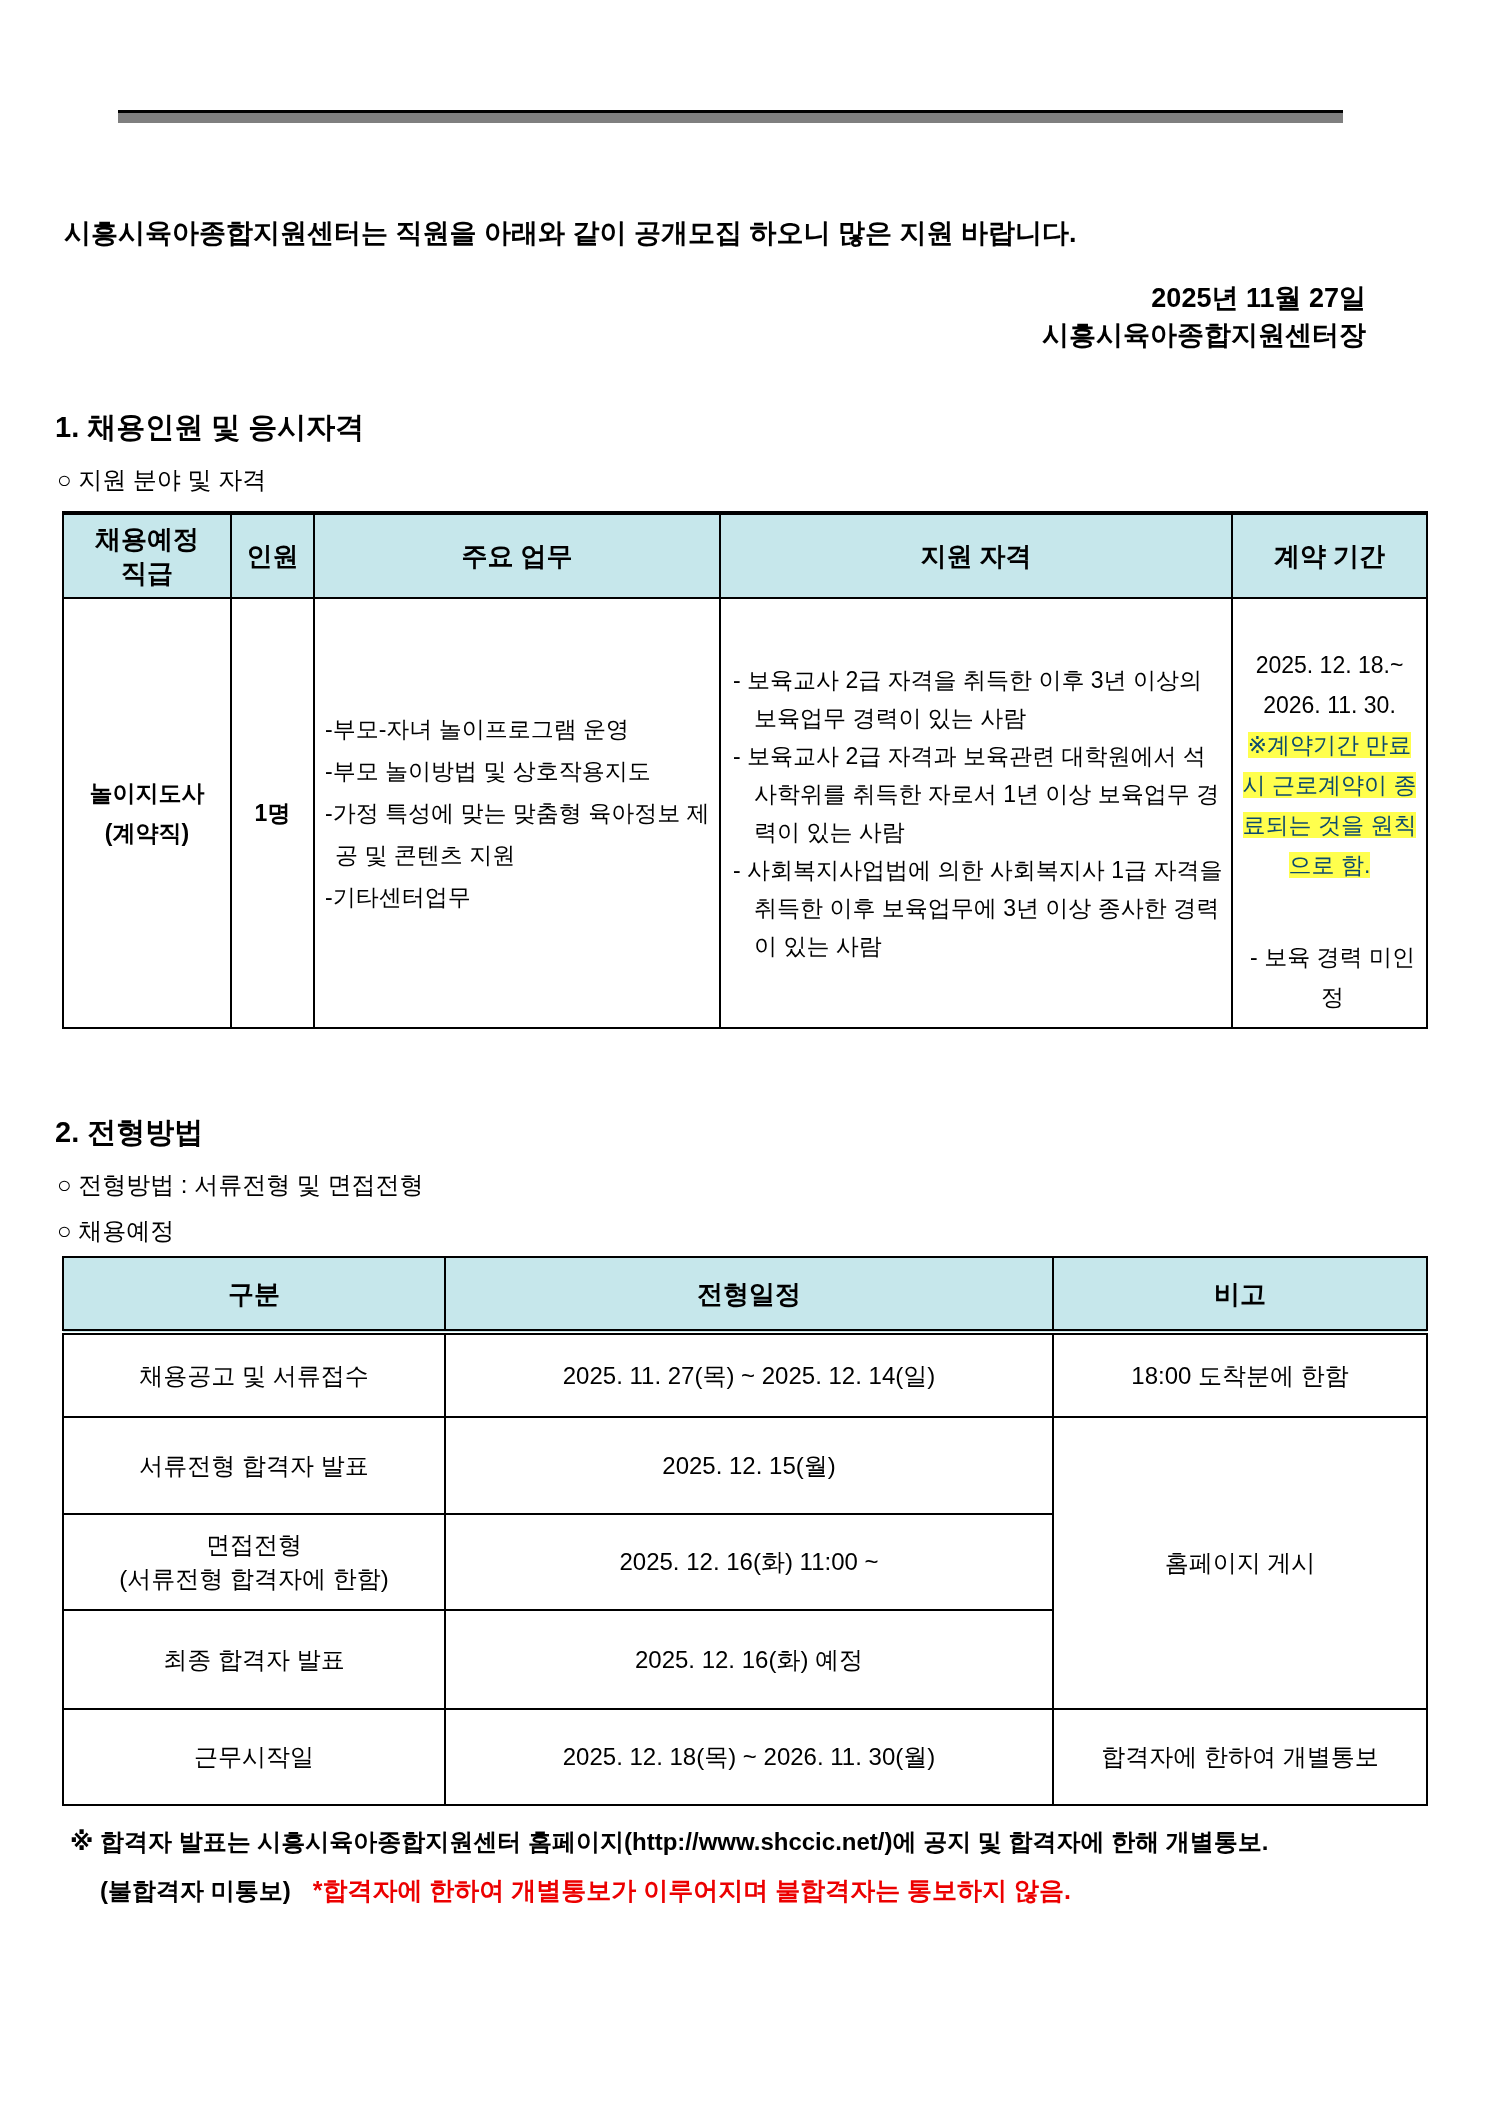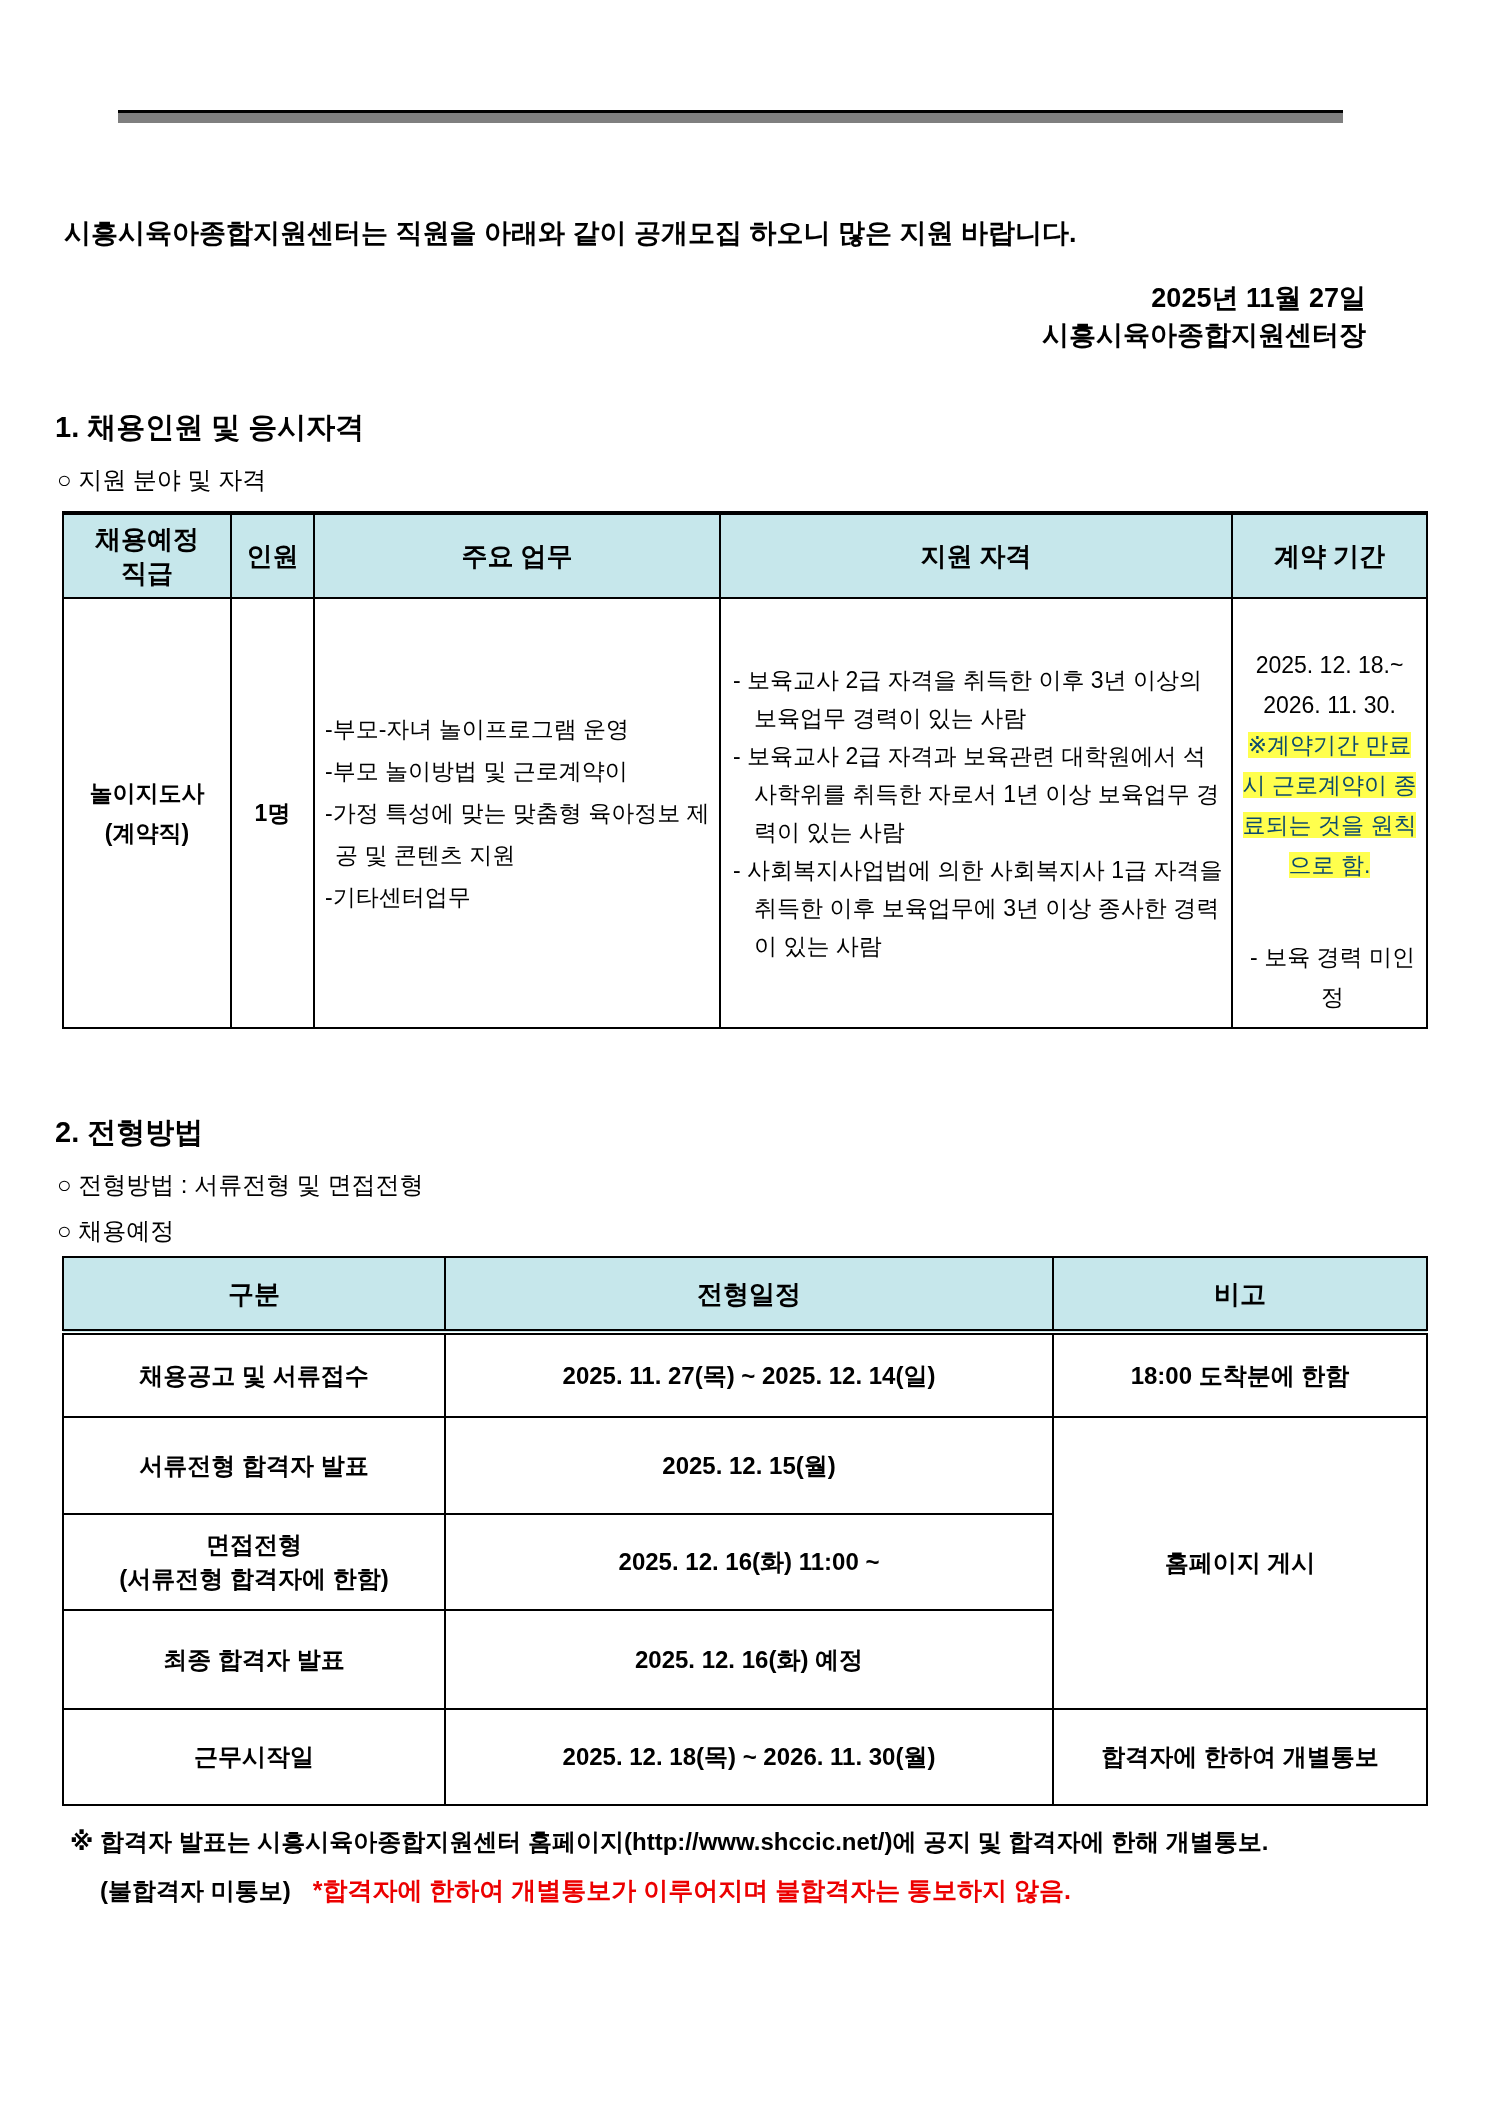--- a/index.html
+++ b/index.html
@@ -99,21 +99,21 @@
     color: #0c4a6e;
   }
   .contract-extra { text-align: center; margin-top: 52px; padding-left: 6px; }
 
   
   .t2 { margin-top: 10px; }
   .t2 th { height: 75px; border-bottom: 6px double #000; }
   .t2 td {
     text-align: center;
     vertical-align: middle;
-    font-weight: bold;
+    font-weight: normal;
     font-size: 24px;
     line-height: 34px;
     padding: 4px;
   }
   .t2 tr.r1 td { height: 85px; }
   .t2 tr.r2 td { height: 97px; }
   .t2 tr.r3 td { height: 96px; }
   .t2 tr.r4 td { height: 99px; }
   .t2 tr.r5 td { height: 96px; }
 
@@ -169,21 +169,21 @@
     <th>주요 업무</th>
     <th>지원 자격</th>
     <th>계약 기간</th>
   </tr>
   <tr>
     <td class="c-pos prelines">놀이지도사
 (계약직)</td>
     <td class="c-count">1명</td>
     <td class="c-duty">
       <div class="duty-item">-부모-자녀 놀이프로그램 운영</div>
-      <div class="duty-item">-부모 놀이방법 및 근로계약이</div>
+      <div class="duty-item">-부모 놀이방법 및 상호작용지도</div>
       <div class="duty-item">-가정 특성에 맞는 맞춤형 육아정보 제공 및 콘텐츠 지원</div>
       <div class="duty-item">-기타센터업무</div>
     </td>
     <td class="c-qual">
       <div class="qual-item">- 보육교사 2급 자격을 취득한 이후 3년 이상의 보육업무 경력이 있는 사람</div>
       <div class="qual-item">- 보육교사 2급 자격과 보육관련 대학원에서 석사학위를 취득한 자로서 1년 이상 보육업무 경력이 있는 사람</div>
       <div class="qual-item">- 사회복지사업법에 의한 사회복지사 1급 자격을 취득한 이후 보육업무에 3년 이상 종사한 경력이 있는 사람</div>
     </td>
     <td class="c-contract">
       <div>2025. 12. 18.~</div>

